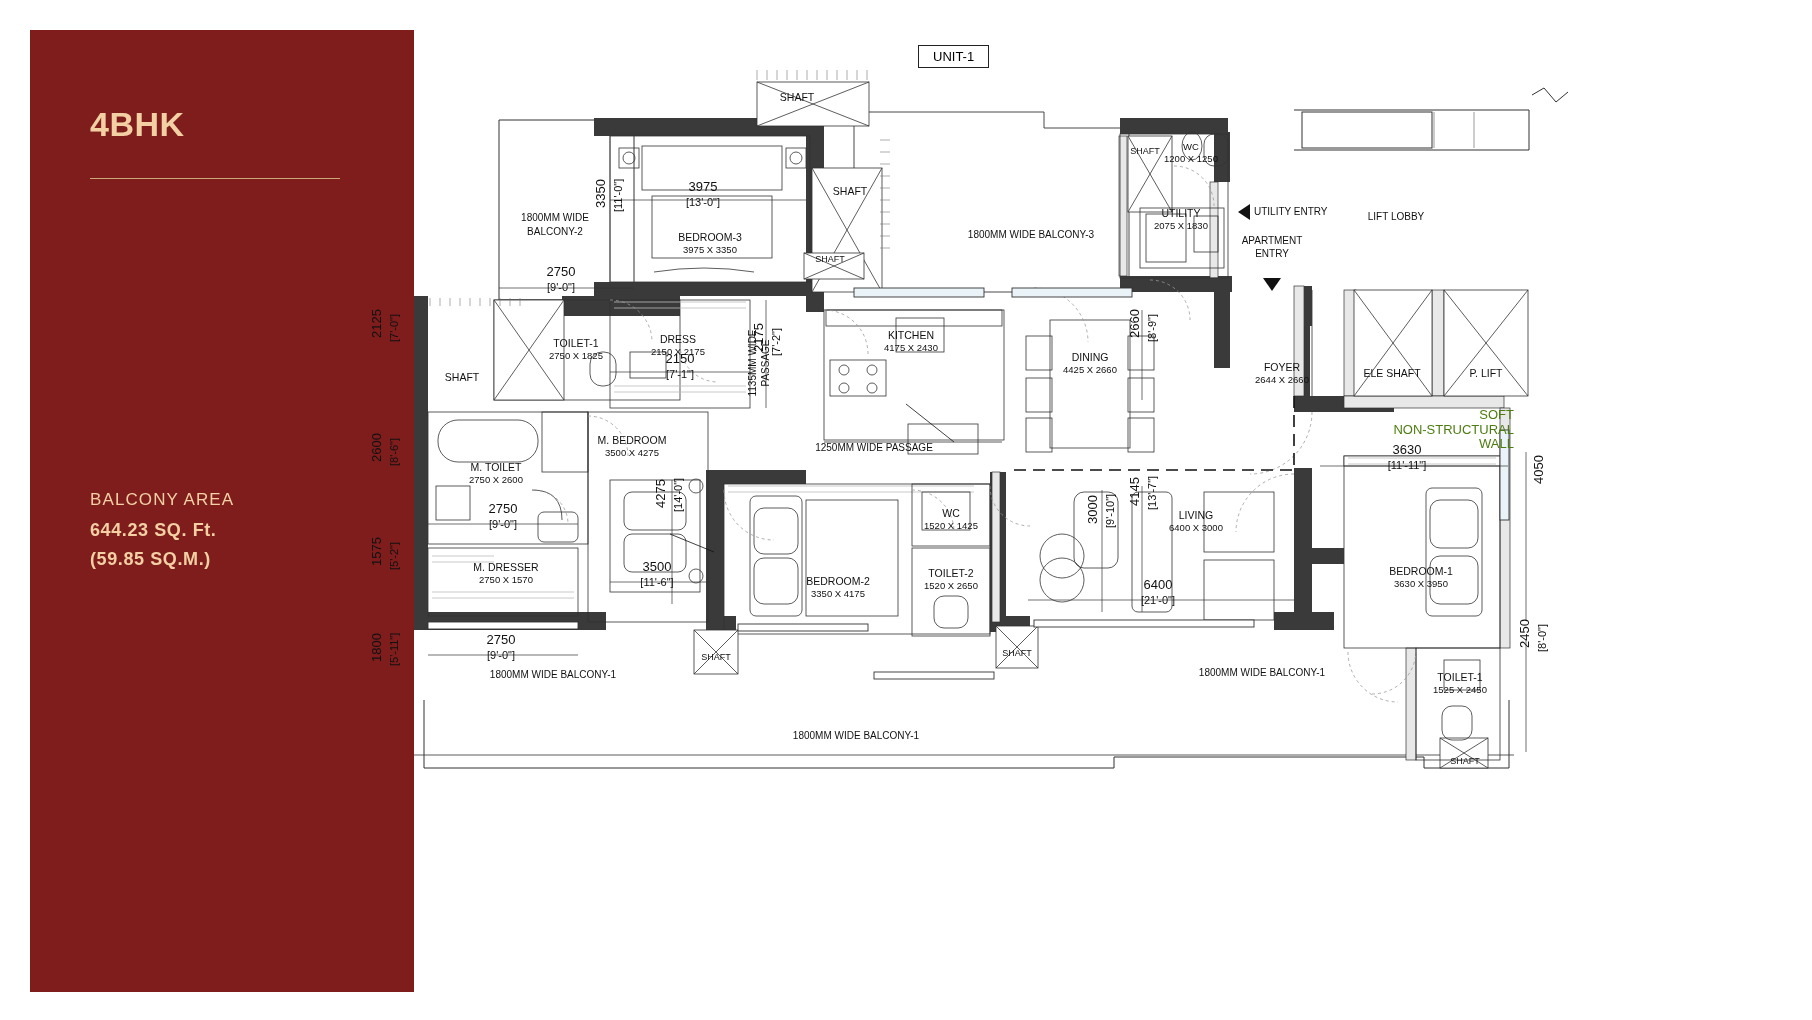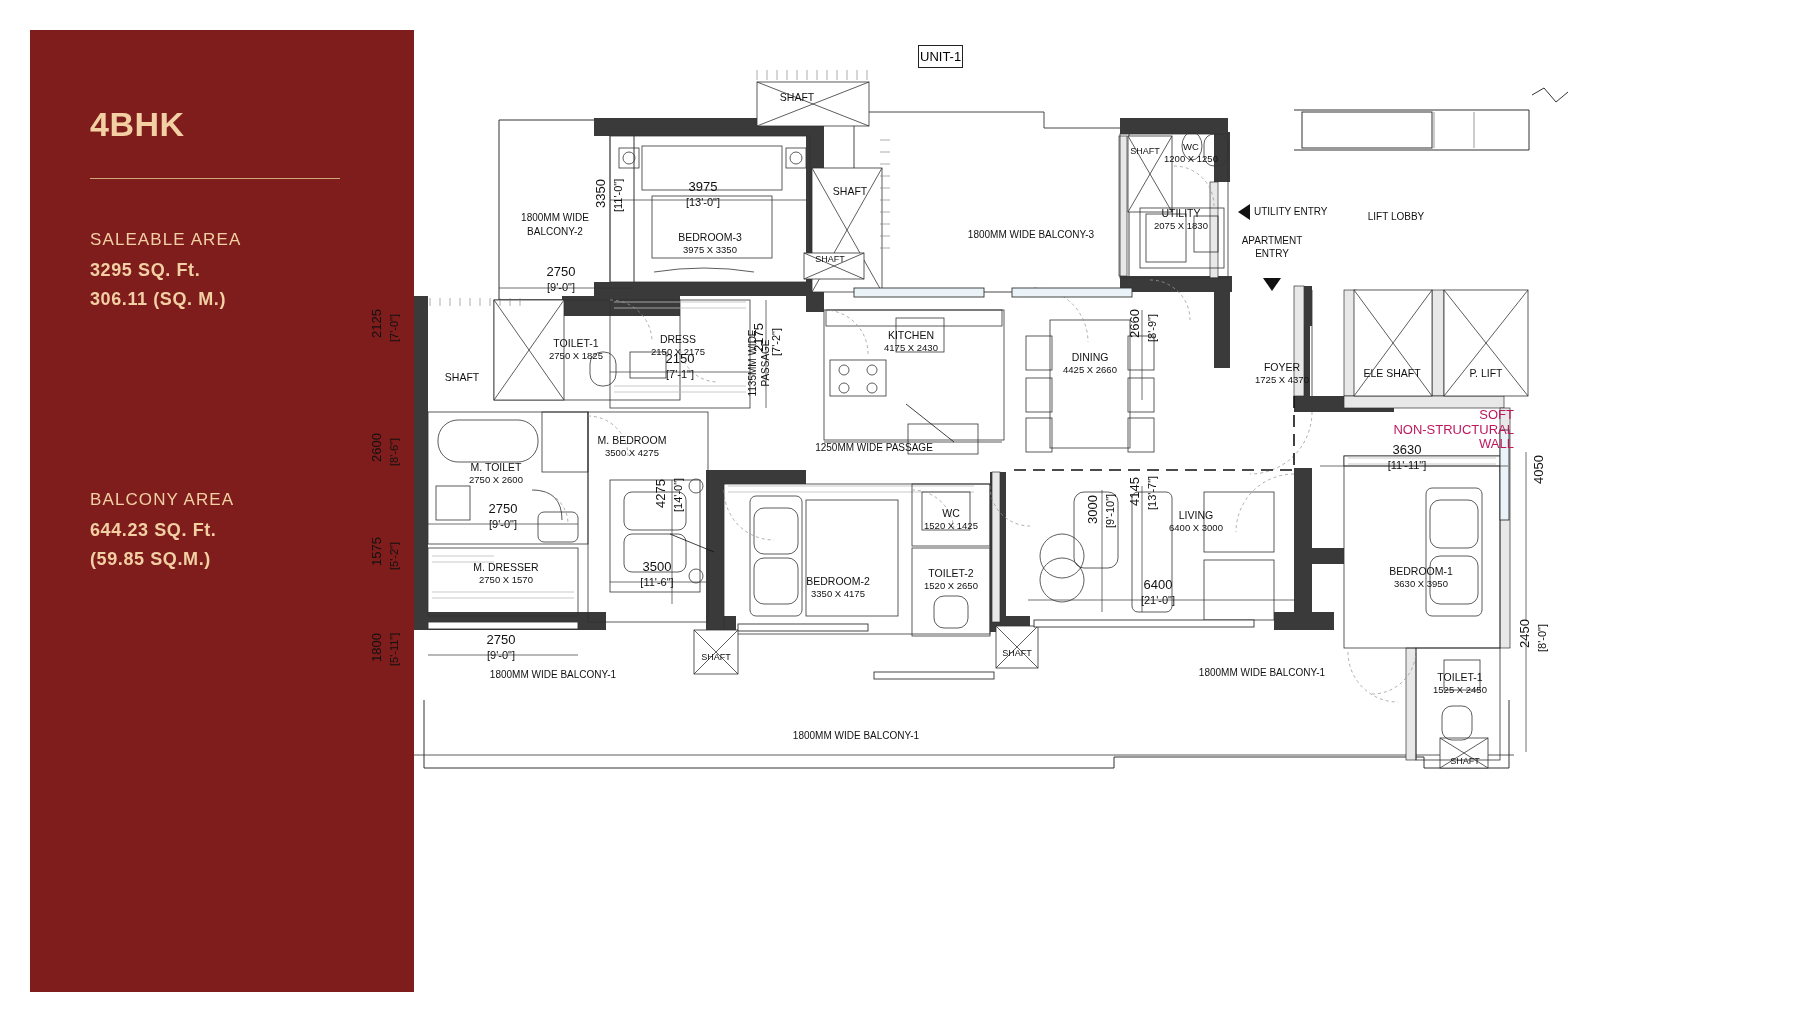--- a/index.html
+++ b/index.html
@@ -39,45 +39,40 @@
     font-family: "Liberation Sans", sans-serif;
     color: #111; white-space: pre; line-height: 1.12;
   }
   .rname { font-size: 10.5px; text-align: center; }
   .rdim  { font-size: 9.5px;  text-align: center; }
   .tiny  { font-size: 9px; }
   .small { font-size: 10px; }
   .med   { font-size: 11px; }
   .big   { font-size: 13px; }
   .ctr   { transform: translateX(-50%); text-align: center; }
-  .blue  { color: #be185d; font-size: 13px; font-weight: normal; }
+  .blue  { color: #4d7c0f; font-size: 13px; font-weight: normal; }
 
   .unitbox {
-    position: absolute; border: 1px solid #222; padding: 3px 1px;
+    position: absolute; border: 1px solid #222; padding: 3px 14px;
     font-size: 13px; background: #fff;
   }
   .footer { position: absolute; font-size: 12.5px; line-height: 1.55; color:#111; }
   .arrow-left, .arrow-down { position: absolute; width:0; height:0; }
   .arrow-left { border-top: 8px solid transparent; border-bottom: 8px solid transparent; border-right: 12px solid #111; }
   .arrow-down { border-left: 9px solid transparent; border-right: 9px solid transparent; border-top: 13px solid #111; }
 </style>
 </head>
 <body>
 
 <div id="page">
 
   <aside id="sidebar">
     <div class="title">4BHK</div>
     <div class="rule"></div>
 
-    <div class="area-block" style="top:200px">
-      <div class="area-label">SALEABLE AREA</div>
-      <div class="area-val">3295 SQ. Ft.</div>
-      <div class="area-val">306.11 (SQ. M.)</div>
-    </div>
 
 
     <div class="area-block" style="top:460px">
       <div class="area-label">BALCONY AREA</div>
       <div class="area-val">644.23 SQ. Ft.</div>
       <div class="area-val">(59.85 SQ.M.)</div>
     </div>
   </aside>
 
   <div id="plan">
@@ -362,21 +357,21 @@
     <div class="ptext rname ctr" style="left:264px; top:334px">DRESS</div>
     <div class="ptext rdim ctr" style="left:264px; top:347px">2150 X 2175</div>
 
     <div class="ptext rname ctr" style="left:497px; top:330px">KITCHEN</div>
     <div class="ptext rdim ctr" style="left:497px; top:343px">4175 X 2430</div>
 
     <div class="ptext rname ctr" style="left:676px; top:352px">DINING</div>
     <div class="ptext rdim ctr" style="left:676px; top:365px">4425 X 2660</div>
 
     <div class="ptext rname ctr" style="left:868px; top:362px">FOYER</div>
-    <div class="ptext rdim ctr" style="left:868px; top:375px">1725 X 4370</div>
+    <div class="ptext rdim ctr" style="left:868px; top:375px">2644 X 2660</div>
 
     <div class="ptext rname ctr" style="left:978px; top:368px">ELE SHAFT</div>
     <div class="ptext rname ctr" style="left:1072px; top:368px">P. LIFT</div>
 
     <div class="ptext rname ctr" style="left:82px; top:462px">M. TOILET</div>
     <div class="ptext rdim ctr" style="left:82px; top:475px">2750 X 2600</div>
 
     <div class="ptext rname ctr" style="left:218px; top:435px">M. BEDROOM</div>
     <div class="ptext rdim ctr" style="left:218px; top:448px">3500 X 4275</div>
 

